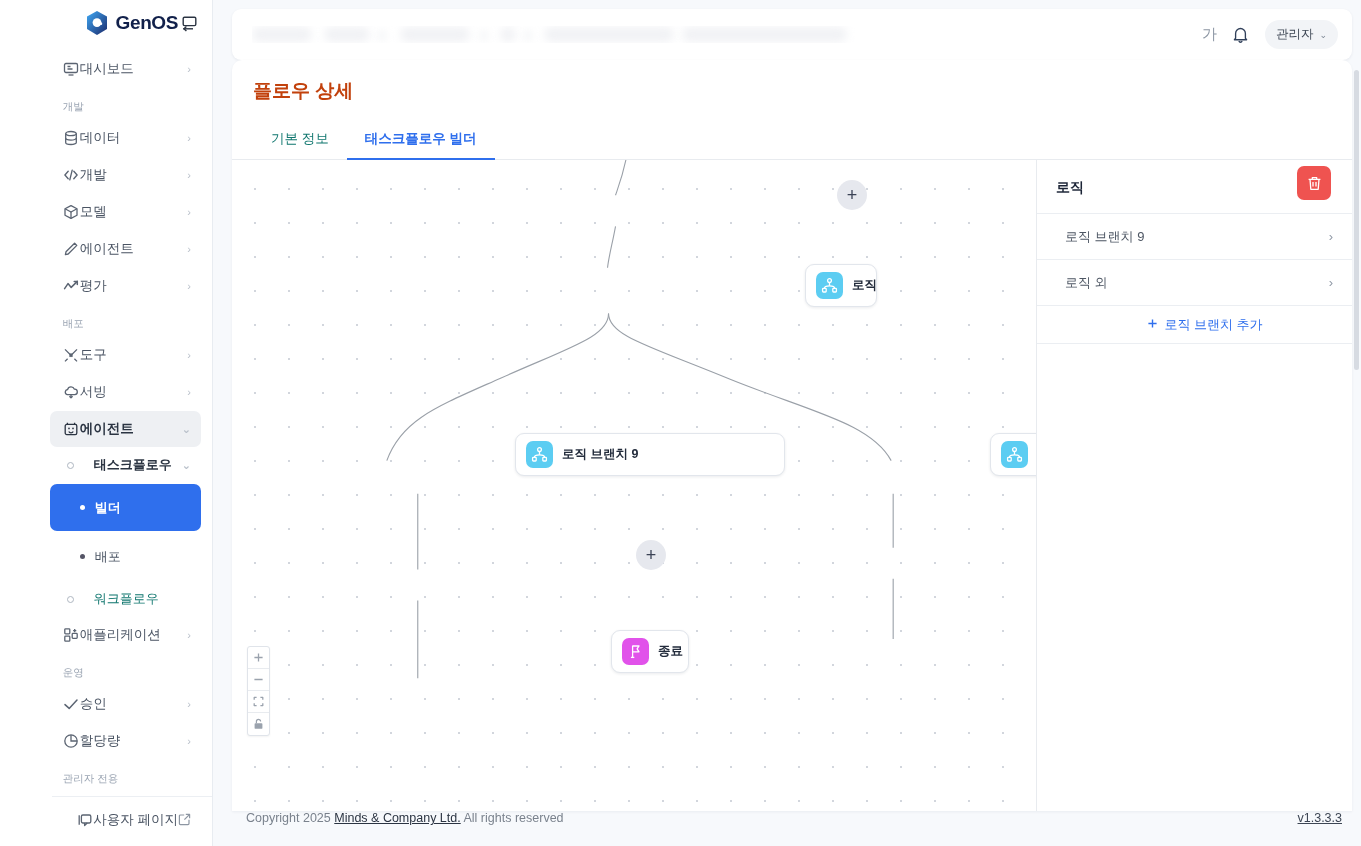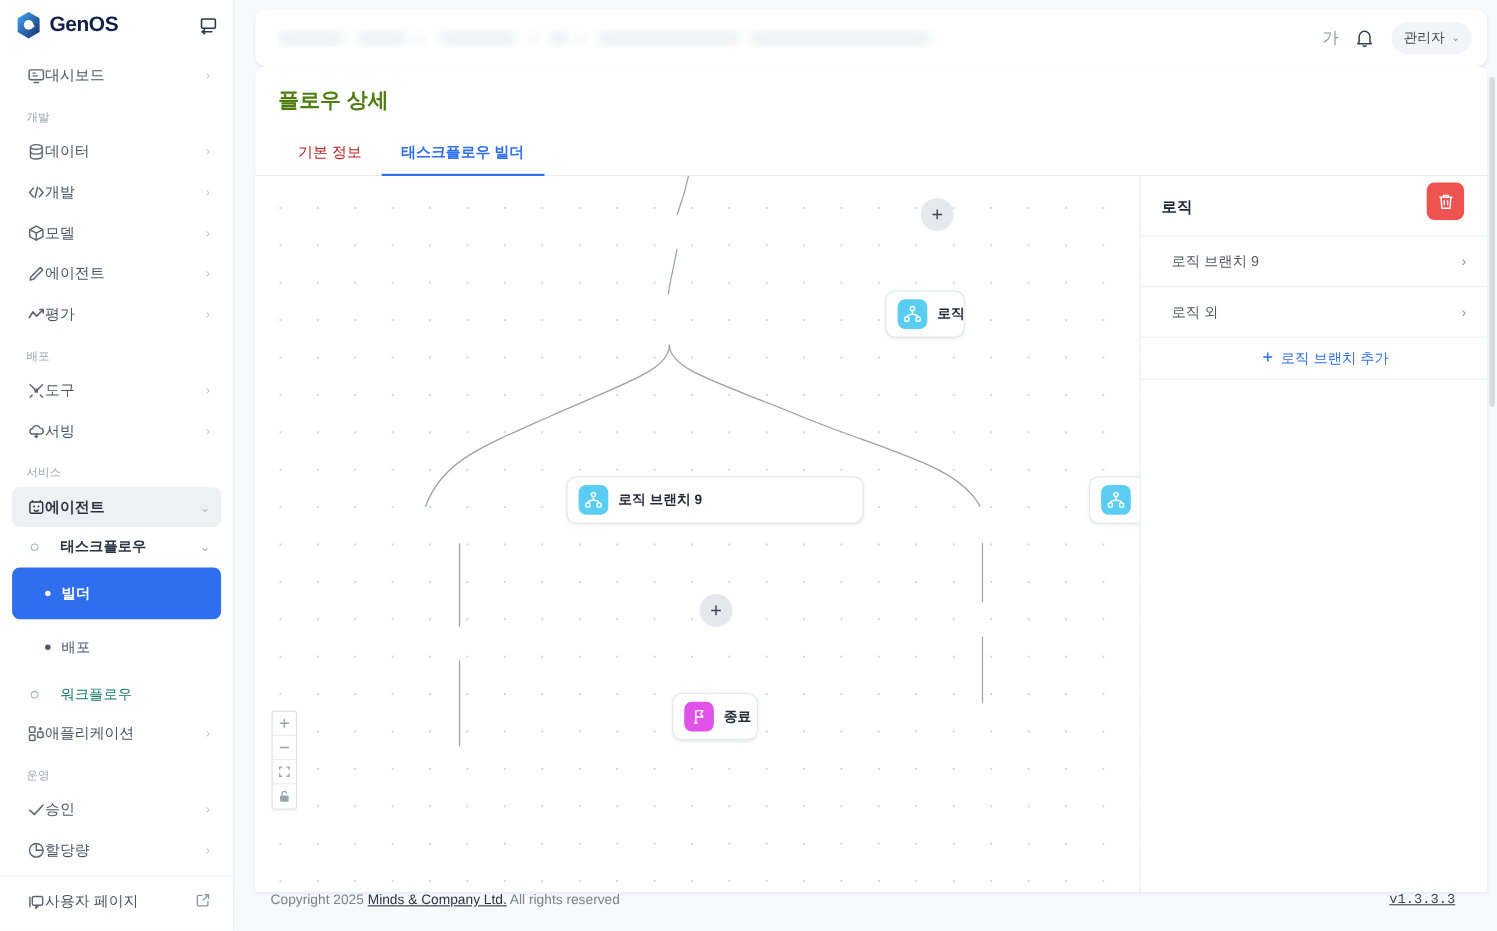--- a/index.html
+++ b/index.html
@@ -12,20 +12,21 @@
   .app { position: relative; width: 1361px; height: 846px; display: flex; }
 
   
   .sidebar {
     width: 213px; height: 846px;
     background: #ffffff;
     border-right: 1px solid #e8ecf1;
     display: flex; flex-direction: column;
     position: relative;
     flex: 0 0 213px;
+    align-items: flex-end;
   }
   .sb-top {
     height: 46px; display: flex; align-items: center;
     padding: 0 12px 0 14px; justify-content: space-between;
   }
   .brand { display: flex; align-items: center; gap: 7px; }
   .brand-mark { width: 24px; height: 26px; position: relative; }
   .brand-name { font-size: 19px; font-weight: 700; color: #11204a; letter-spacing: -0.4px; }
   .collapse-btn { width: 22px; height: 22px; display: flex; align-items: center; justify-content: center; cursor: pointer; }
 
@@ -101,29 +102,29 @@
   .user-chip .cv { font-size: 9px; color:#7c8694; }
 
   .content {
     flex: 1; margin: 0 9px 0 19px;
     background: #fff; border-radius: 10px 10px 0 0;
     box-shadow: 0 1px 3px rgba(20,30,60,.06);
     display: flex; flex-direction: column; min-height: 0;
     position: relative; overflow: hidden;
   }
   .page-title {
-    font-size: 19px; font-weight: 700; color: #4d7c0f;
+    font-size: 19px; font-weight: 700; color: #c2410c;
     padding: 18px 0 0 21px;
   }
   .tabs {
     display: flex; gap: 0; padding-left: 21px;
     border-bottom: 1px solid #e8ebef; margin-top: 17px;
   }
   .tab {
-    padding: 9px 18px 11px 18px; font-size: 13.5px; color: #b91c1c;
+    padding: 9px 18px 11px 18px; font-size: 13.5px; color: #0f766e;
     cursor: pointer; position: relative; white-space: nowrap;
   }
   .tab.sel { color: #2f6fed; font-weight: 600; }
   .tab.sel::after {
     content: ""; position: absolute; left: 0; right: 0; bottom: -1px;
     height: 2px; background: #2f6fed;
   }
   .del-btn {
     position: absolute; right: 21px; top: 106px;
     width: 34px; height: 34px; border-radius: 7px;
@@ -195,21 +196,21 @@
     padding-left: 21px; color: #2f6fed; font-size: 13px; cursor: pointer; justify-content: center;
   }
 
   .footer {
     height: 35px; display: flex; align-items: flex-start;
     padding: 0 19px 0 19px; margin-left: 0;
     justify-content: space-between; background: #f7f9fc;
   }
   .footer .cp { font-size: 12.5px; color: #7a828d; margin-left: 14px; }
   .footer .cp u { color: #2b3442; }
-  .footer .ver { font-size: 12.5px; color: #3d4654; text-decoration: underline; margin-right: 19px; cursor: pointer; font-family: Liberation Mono, monospace; }
+  .footer .ver { font-size: 12.5px; color: #3d4654; text-decoration: underline; cursor: pointer; }
   .scrollbar-thumb {
     position: absolute; right: 2px; top: 70px; width: 5px; height: 300px;
     background: #d7dbe2; border-radius: 3px;
   }
 </style>
 </head>
 <body>
 
 <div class="app">
 
@@ -332,21 +333,20 @@
           <svg width="16" height="16" viewBox="0 0 16 16" fill="none" stroke="currentColor" stroke-width="1.3" stroke-linejoin="round">
             <path d="M4.2 10.6 A2.6 2.6 0 0 1 4.6 5.5 A3.6 3.6 0 0 1 11.4 5.2 A2.7 2.7 0 0 1 11.8 10.6 Z"></path>
             <path d="M8 10.2 v3.4"></path>
               <path d="M6.4 12.2 L8 13.8 L9.6 12.2"></path>
           </svg>
         </span>
         <span class="lbl">서빙</span>
         <span class="chev">›</span>
       </div>
 
-      <div class="sb-group-label">서비스</div>
 
       <div class="sb-item active-parent">
         <span class="ic">
           <svg width="16" height="16" viewBox="0 0 16 16" fill="none" stroke="currentColor" stroke-width="1.3" stroke-linejoin="round">
             <rect x="2.2" y="3.4" width="11.6" height="10.2" rx="1.6"></rect>
             <path d="M4.4 3.4 V1.8 M11.6 3.4 V1.8"></path>
             <circle cx="6" cy="7.4" r=".85" fill="currentColor" stroke="none"></circle>
             <circle cx="10" cy="7.4" r=".85" fill="currentColor" stroke="none"></circle>
             <path d="M5.8 10.4 A2.4 2.4 0 0 0 10.2 10.4"></path>
           </svg>

